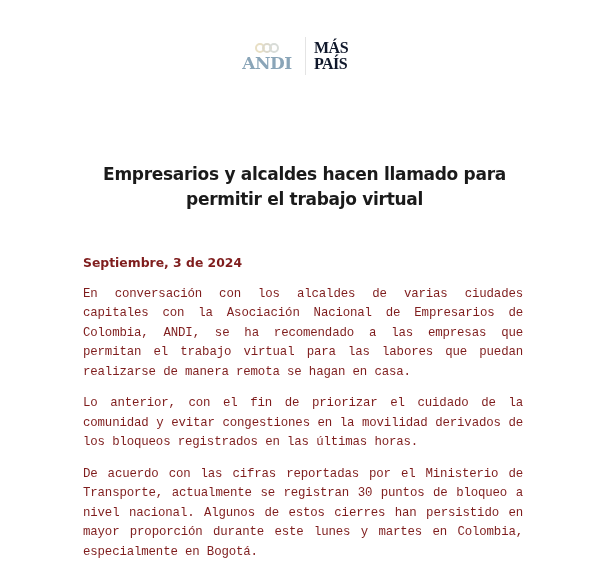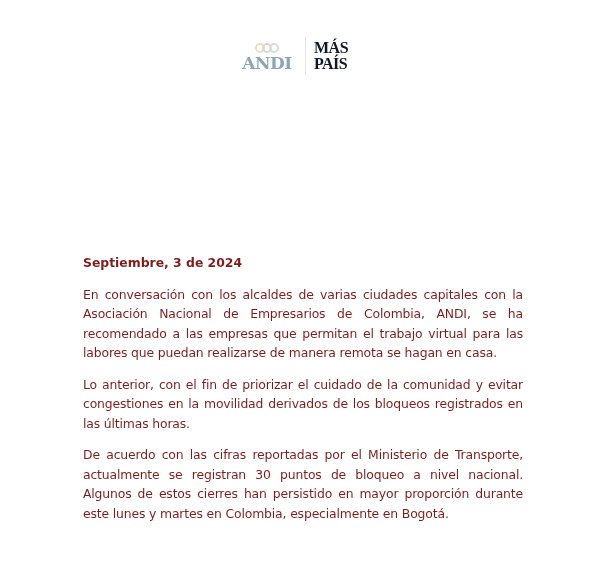--- a/index.html
+++ b/index.html
@@ -97,20 +97,21 @@
     }
     .date {
       font-weight: bold;
       margin: 0 0 7px 0;
       font-size: 12.4px;
     }
     .para {
       margin: 12px 0 8px 0;
       text-align: justify;
       letter-spacing: -0.15px;
+      font-family: Liberation Mono, monospace;
     }
   </style>
 </head>
 <body>
 
 <div class="logo-row">
   <div class="logo-andi">
     <div class="andi-rings">
       <span class="ring"></span>
       <span class="ring r2"></span>
@@ -119,21 +120,22 @@
     <div class="andi-text">ANDI</div>
   </div>
   <div class="logo-divider"></div>
   <div class="logo-maspais">
     <span>MÁS</span>
     <span>PAÍS</span>
   </div>
 </div>
 
 <h1 class="title" style="margin:0;">
-  <br>
+  <span>Empresarios y alcaldes hacen llamado para</span><br>
+  <span>permitir el trabajo virtual</span>
 </h1>
 
 <div class="content">
   <p class="date">Septiembre, 3 de 2024</p>
   <p class="para">En conversación con los alcaldes de varias ciudades capitales con la Asociación Nacional de Empresarios de Colombia, ANDI, se ha recomendado a las empresas que permitan el trabajo virtual para las labores que puedan realizarse de manera remota se hagan en casa.</p>
   <p class="para">Lo anterior, con el fin de priorizar el cuidado de la comunidad y evitar congestiones en la movilidad derivados de los bloqueos registrados en las últimas horas.</p>
   <p class="para">De acuerdo con las cifras reportadas por el Ministerio de Transporte, actualmente se registran 30 puntos de bloqueo a nivel nacional. Algunos de estos cierres han persistido en mayor proporción durante este lunes y martes en Colombia, especialmente en Bogotá.</p>
 </div>
 
 </body></html>

